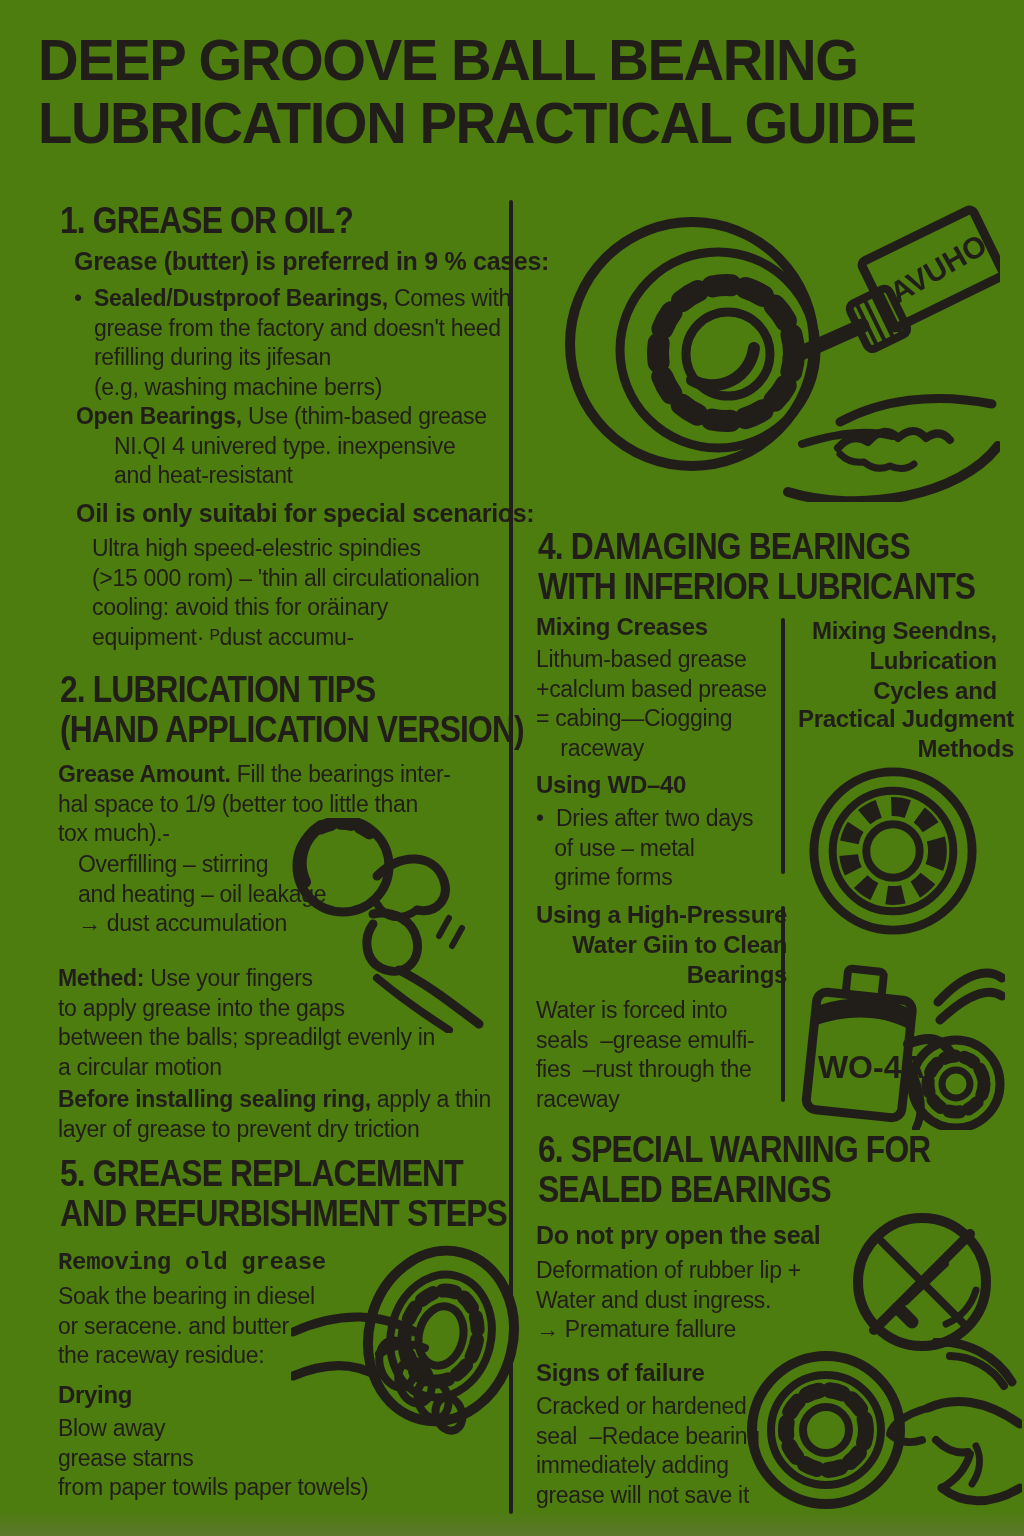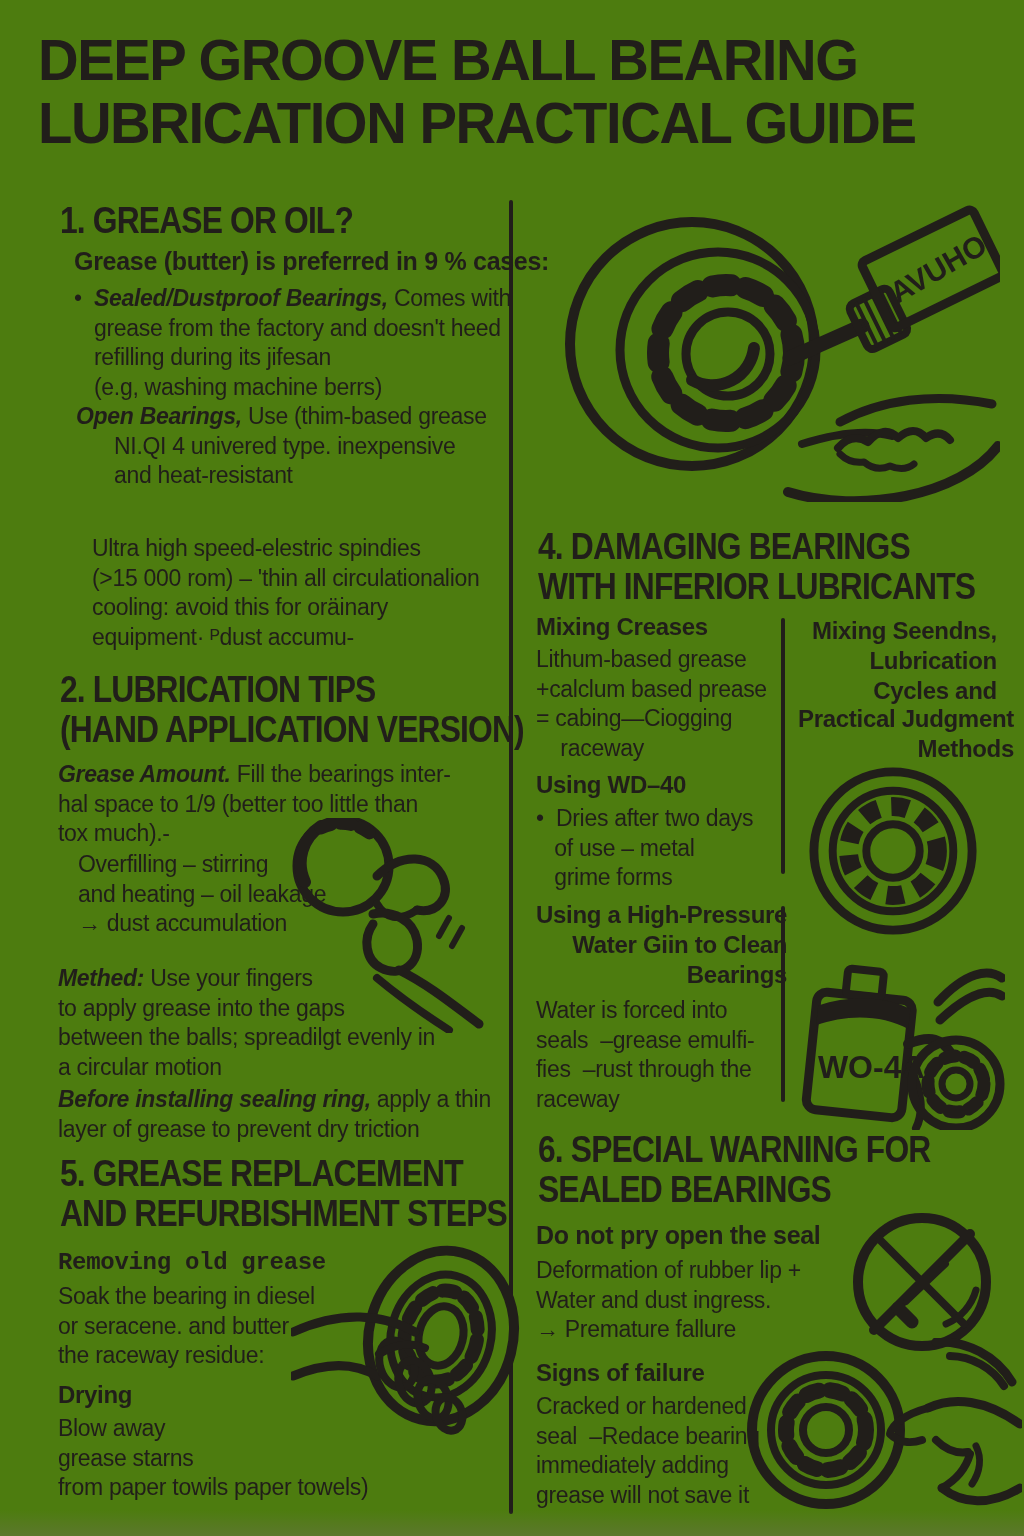--- a/index.html
+++ b/index.html
@@ -7,21 +7,21 @@
   #poster{position:relative;width:1024px;height:1536px;margin:0 auto;overflow:hidden;
     background:#4d7c0f;color:#211e1a;}
   #poster::after{content:"";position:absolute;left:0;right:0;bottom:0;height:26px;
     background:linear-gradient(to bottom,rgba(120,112,100,0) 0%,rgba(120,112,100,.35) 100%);pointer-events:none;}
   .title{position:absolute;left:38px;top:28px;font-weight:bold;font-size:58px;line-height:63px;
     letter-spacing:-1.5px;white-space:pre;transform:scaleX(.97);transform-origin:0 0;}
   .h-section{position:absolute;font-weight:bold;font-size:37px;line-height:40px;letter-spacing:-1px;
     white-space:pre;transform:scaleX(.86);transform-origin:0 0;}
   .sub{position:absolute;font-weight:bold;font-size:24px;line-height:30px;white-space:pre;letter-spacing:-.3px;text-align:right;}
   .body{position:absolute;font-size:23px;line-height:29.5px;white-space:pre;letter-spacing:-.3px;}
-  .body .b{font-weight:bold;font-style:italic;}
+  .body .b{font-weight:bold;}
   .col{position:absolute;}
   .vline{position:absolute;width:4px;background:#211e1a;border-radius:2px;}
   .marker{position:absolute;left:-20px;top:0;}
   svg{display:block;}
   svg *{vector-effect:none;}
   .illo{position:absolute;}
   text{font-family:"Liberation Sans","DejaVu Sans",sans-serif;font-weight:bold;fill:#211e1a;}
 </style>
 </head>
 <body>
@@ -39,20 +39,21 @@
 
     <div class="body" style="left:38px;top:88px;"><span class="marker">•</span><span class="b">Sealed/Dustproof Bearings,</span><span> Comes with
 grease from the factory and doesn't heed
 refilling during its jifesan
 (e.g, washing machine berrs)</span></div>
 
     <div class="body" style="left:20px;top:206px;padding-left:38px;text-indent:-38px;"><span class="b">Open Bearings,</span><span> Use (thim-based grease
 NI.QI 4 univered type. inexpensive
 and heat-resistant</span></div>
 
+    <div class="sub" style="left:20px;top:302px;font-size:25px;">Oil is only suitabi for special scenarios:</div>
     <div class="body" style="left:36px;top:338px;">Ultra high speed-elestric spindies
 (&gt;15 000 rom) – 'thin all circulationalion
 cooling: avoid this for oräinary
 equipment· ᴾdust accumu-</div>
 
     <div class="h-section" style="left:4px;top:474px;">2. LUBRICATION TIPS
 (HAND APPLICATION VERSION)</div>
     <div class="body" style="left:2px;top:564px;"><span class="b">Grease Amount.</span><span> Fill the bearings inter-
 hal space to 1/9 (better too little than
 tox much).-</span></div>

